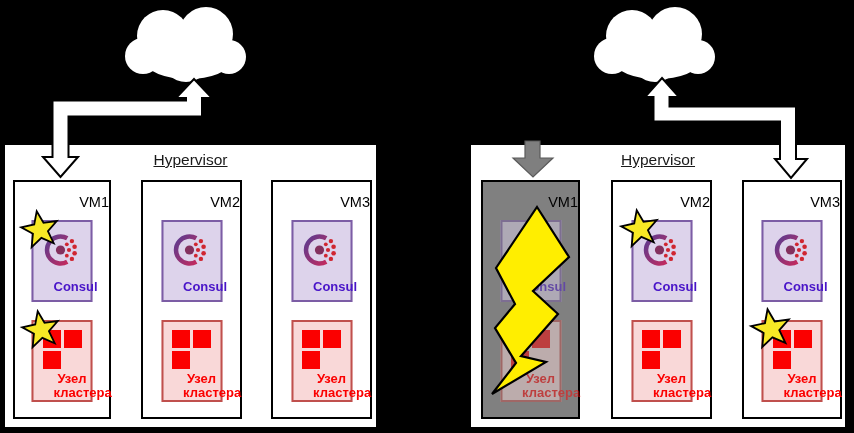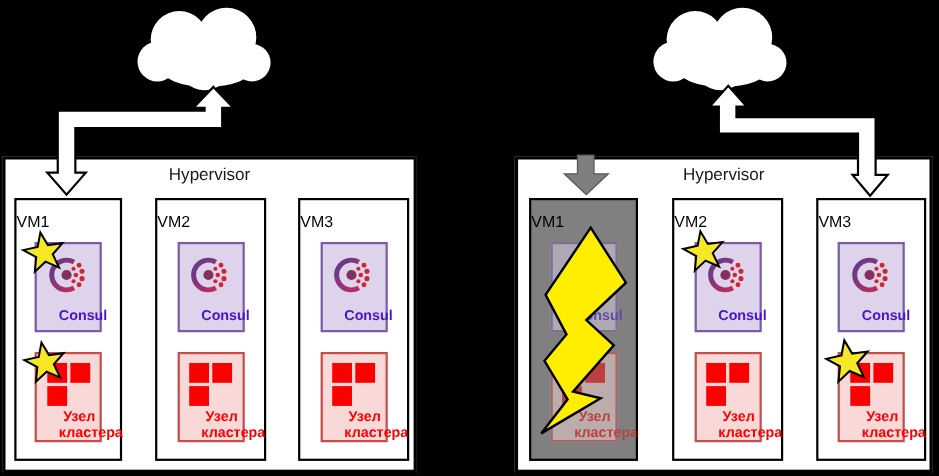--- a/index.html
+++ b/index.html
@@ -13,27 +13,27 @@
   }
   html,body{margin:0;padding:0;background:var(--page-bg);}
   body{font-family:"Liberation Sans",sans-serif;}
   .canvas{position:relative;width:854px;height:433px;background:var(--page-bg);overflow:hidden;}
 
   .hypervisor{position:absolute;top:142px;height:282px;background:var(--box-bg);
     border:3px solid var(--box-border);}
   .hypervisor--left{left:2px;width:371px;}
   .hypervisor--right{left:468px;width:374px;}
   .hyp-title{position:absolute;top:6px;left:0;right:0;text-align:center;
-    font-size:15.5px;color:#1a1a1a;}
+    font-size:15.5px;color:#1a1a1a;text-decoration:underline;}
 
   .vm{position:absolute;top:35px;height:235px;background:var(--box-bg);
     border:2px solid var(--box-border);box-sizing:content-box;}
   .vm--failed{background:var(--vm-failed-bg);}
   .vm--failed .service{opacity:.5;}
-  .vm-label{position:absolute;top:12px;left:0;right:0;text-align:left;
+  .vm-label{position:absolute;top:12px;left:0;right:0;text-align:right;
     font-size:14.5px;color:#000;}
 
   .service{position:absolute;left:50%;transform:translateX(-50%);width:57px;height:78px;
     border-style:solid;border-width:2px;text-align:center;}
   .service--consul{top:38px;background:var(--consul-bg);border-color:var(--consul-border);}
   .service--node{top:138px;background:var(--node-bg);border-color:var(--node-border);}
   .consul-logo{position:absolute;top:5px;left:50%;transform:translateX(-50%);}
   .service-label{position:absolute;bottom:6px;left:0;right:0;
     font-weight:bold;font-size:13px;color:var(--consul-text);padding-left:20px;}
   .node-icon{position:absolute;top:7px;left:50%;transform:translateX(-50%);}

